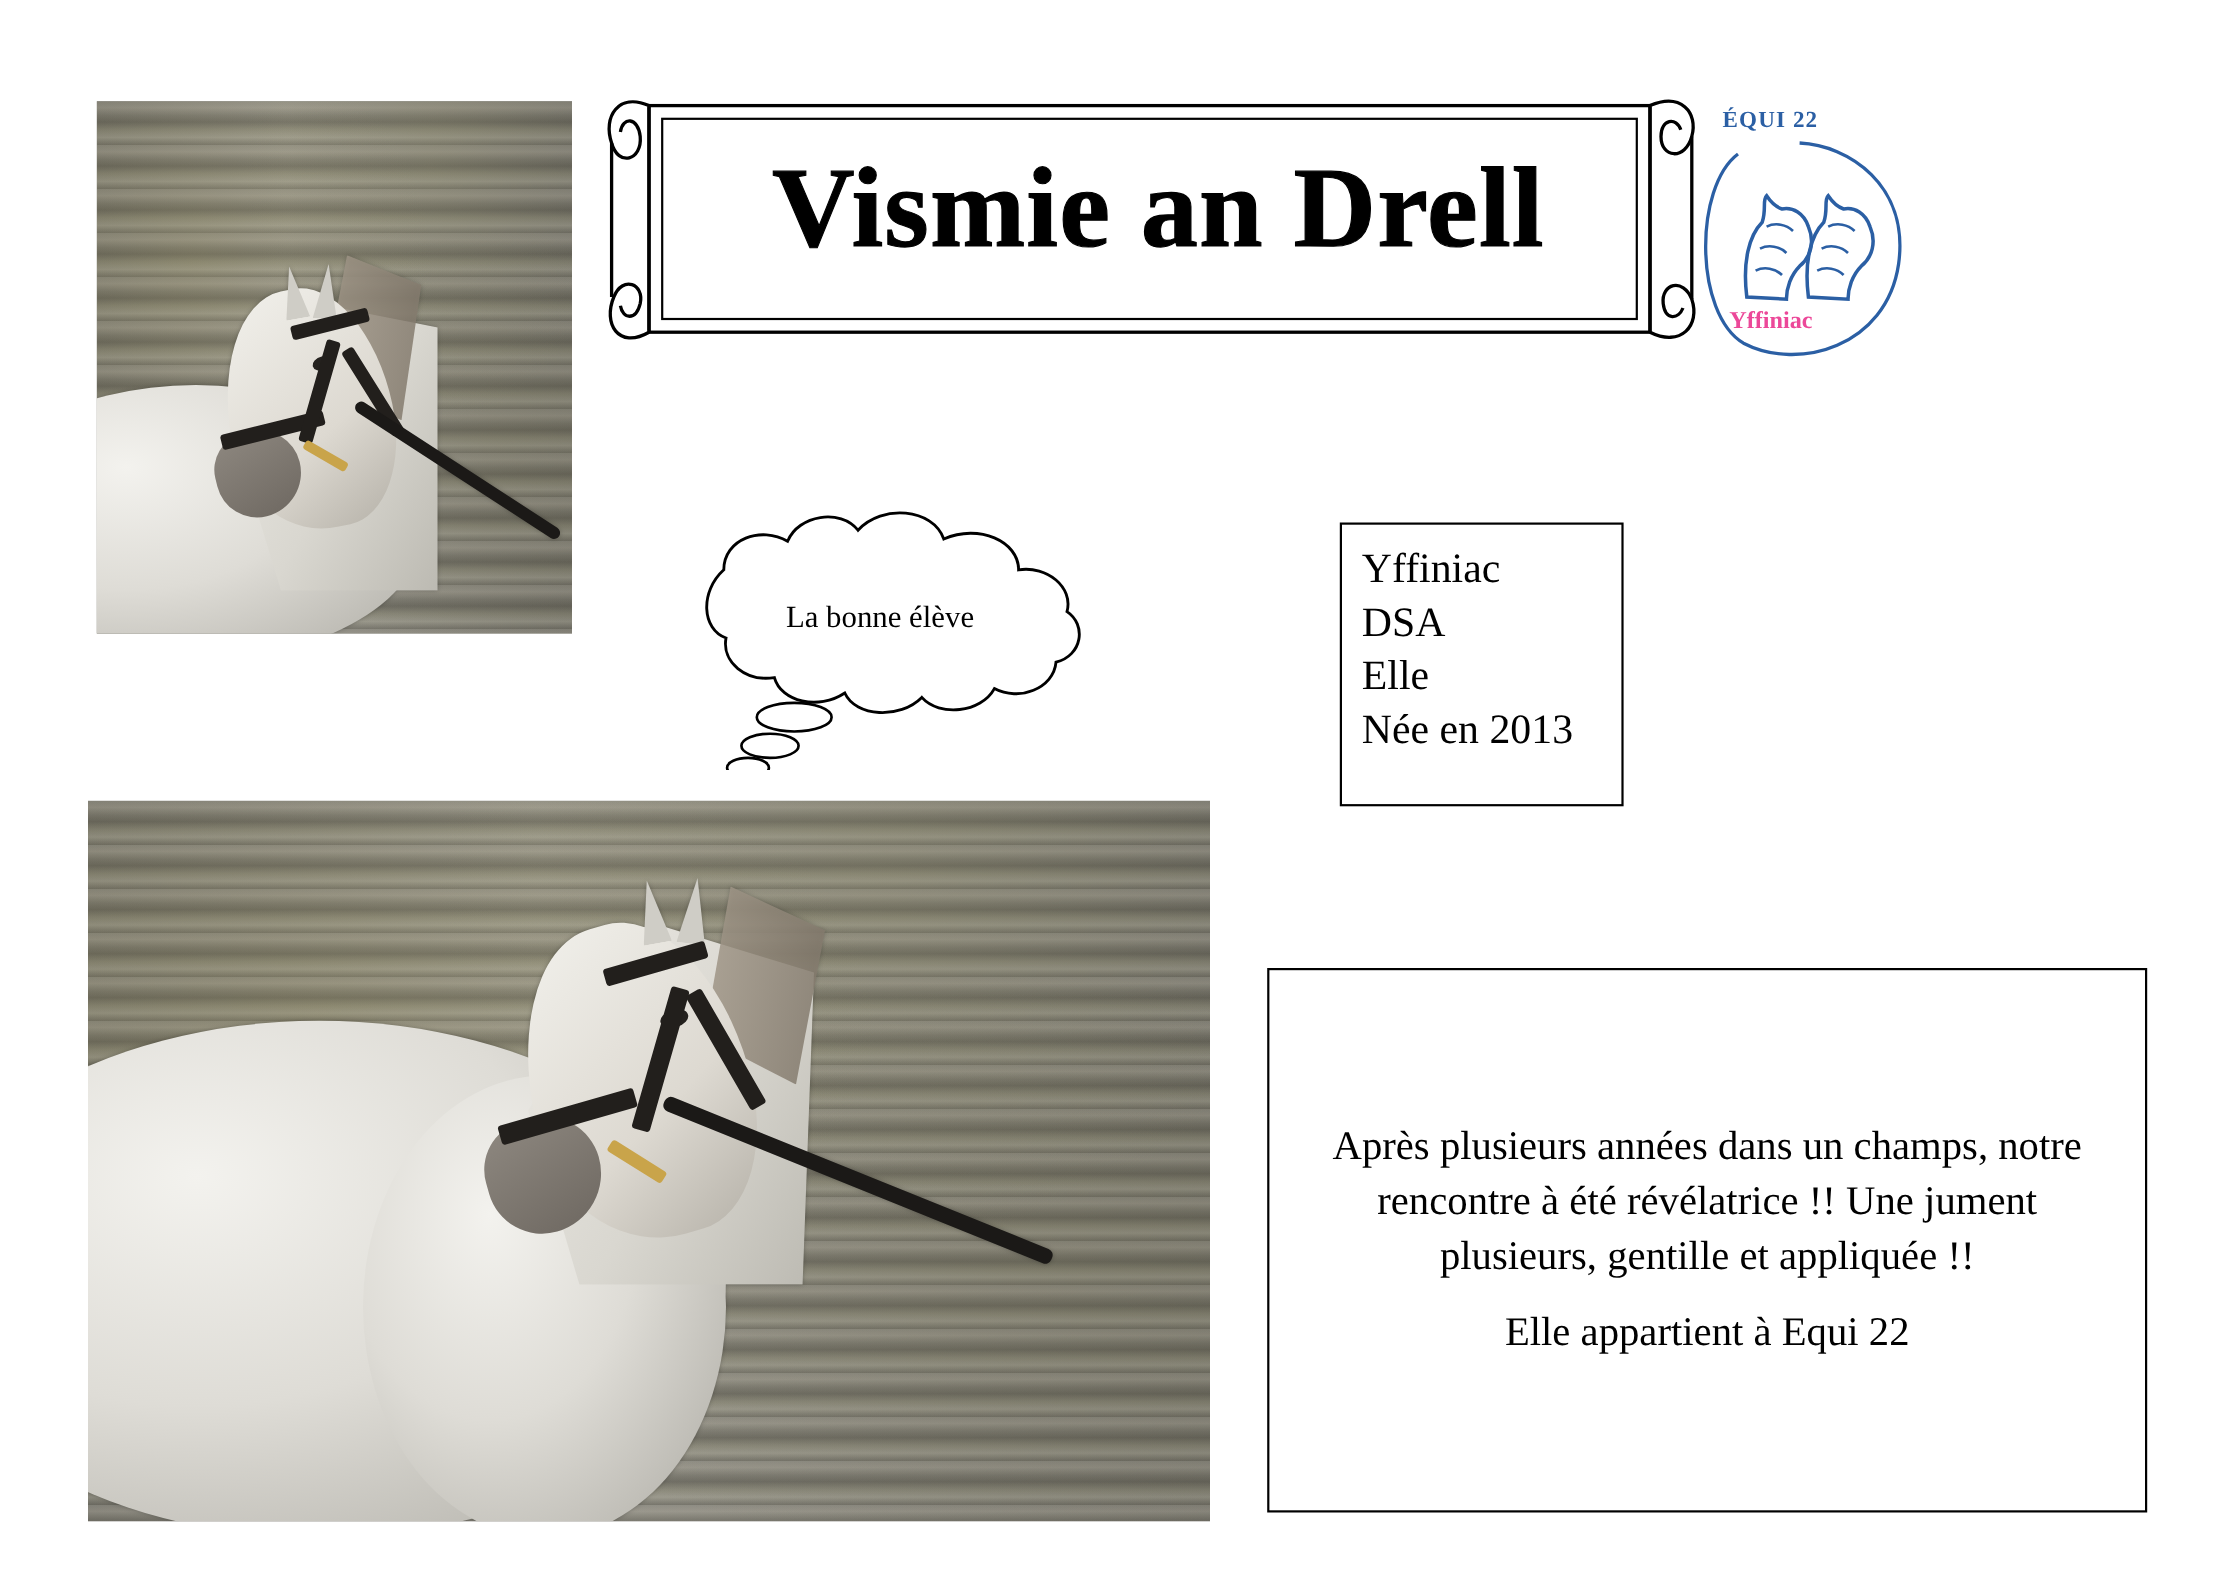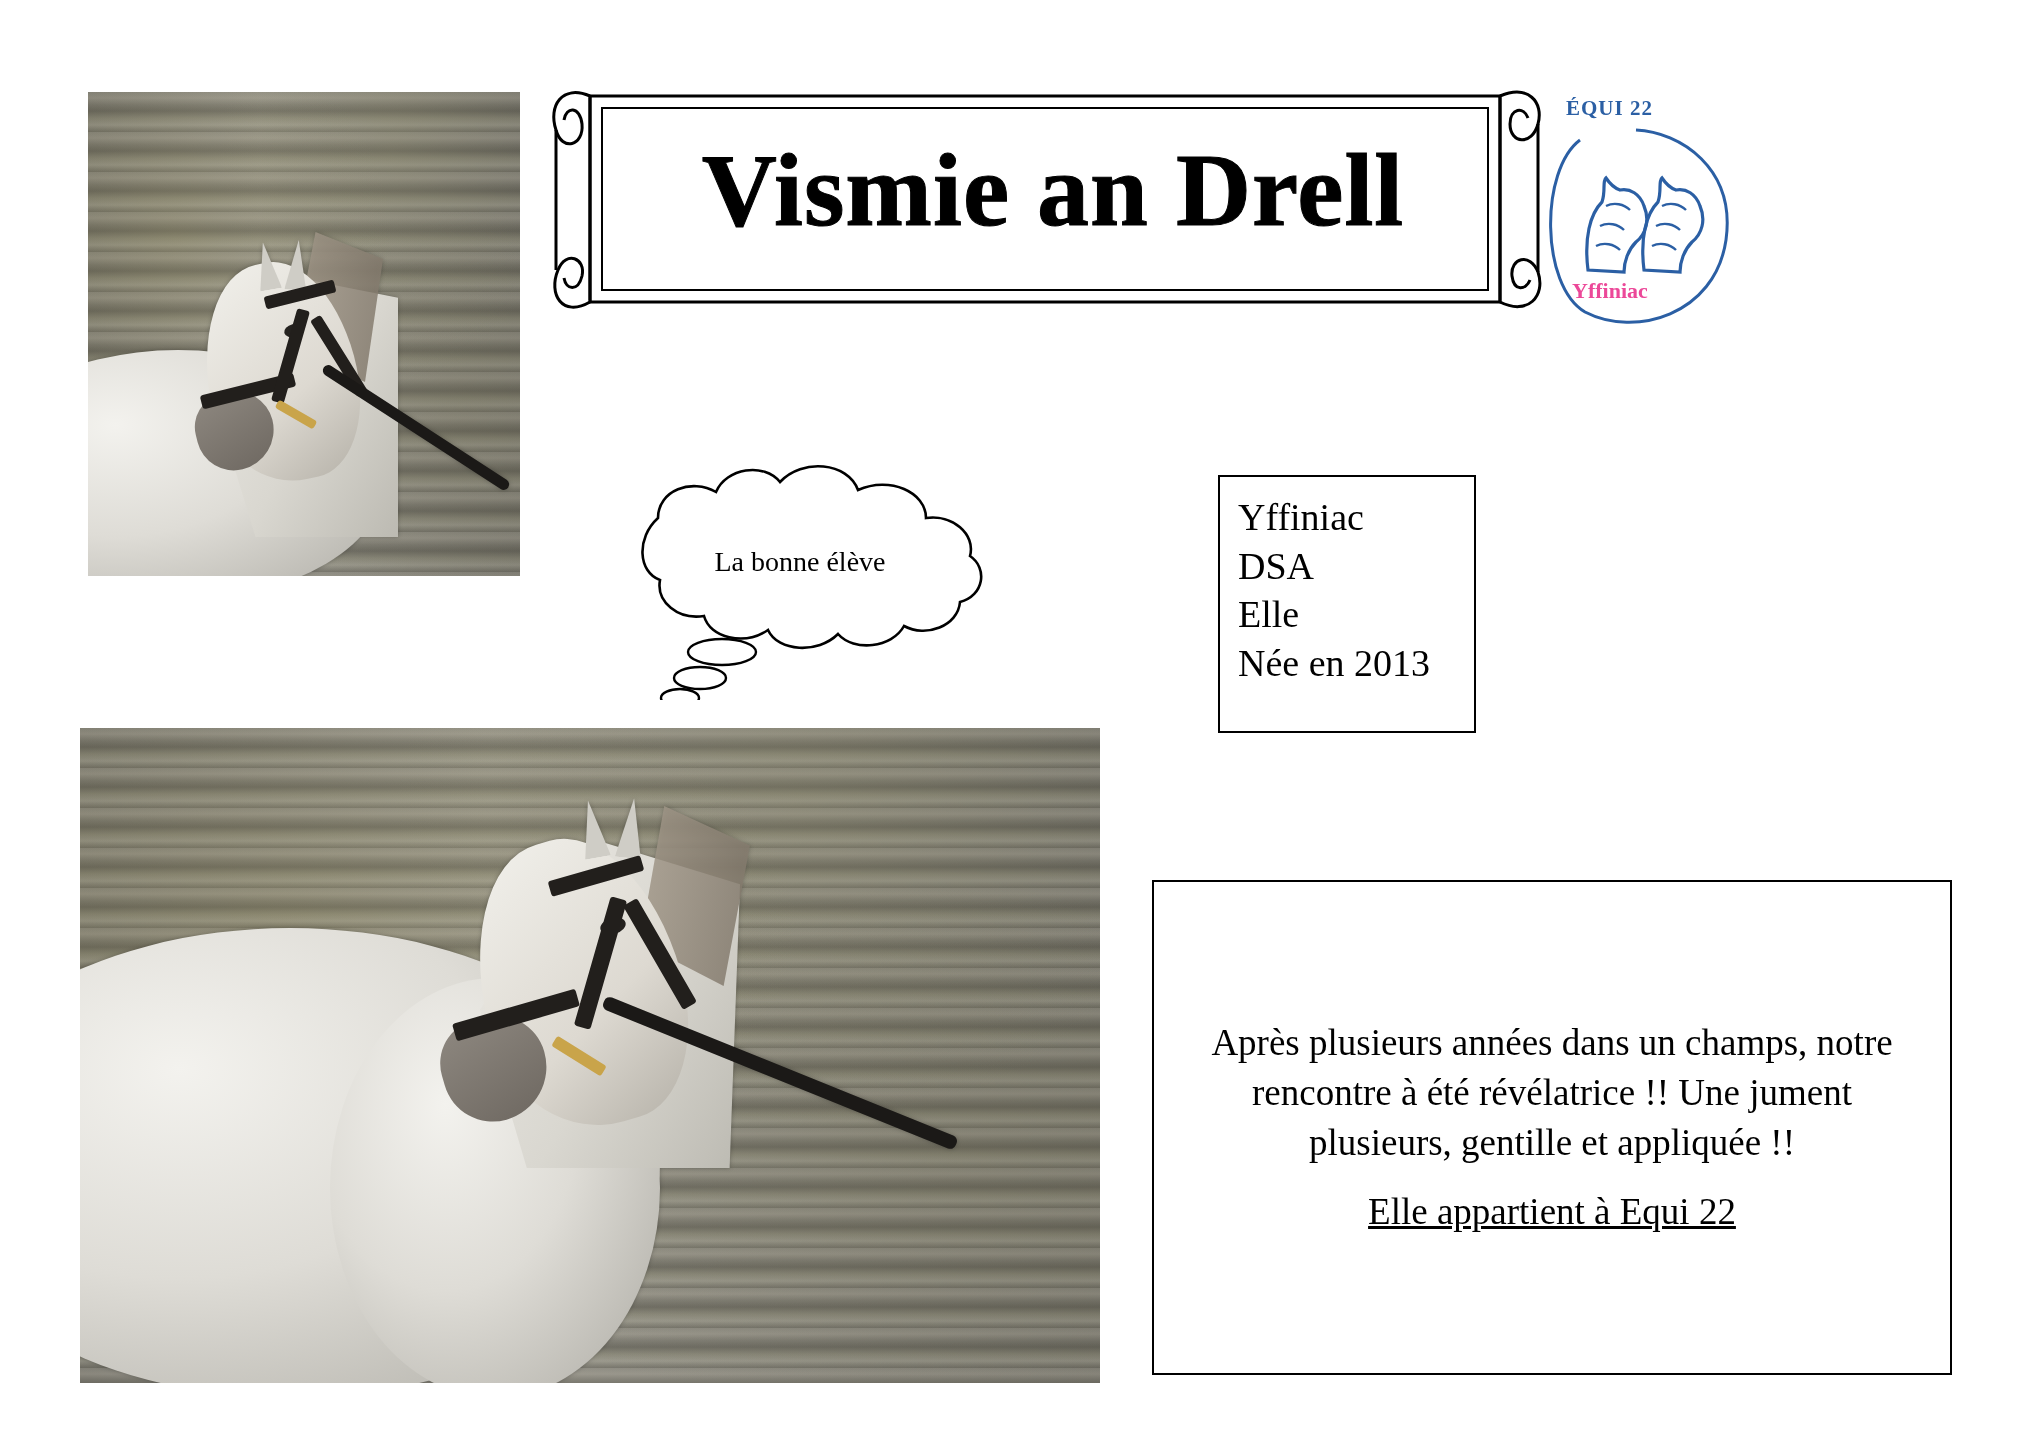--- a/index.html
+++ b/index.html
@@ -173,21 +173,20 @@
     padding: 20px 40px;
   }
   #description-box .para {
     font-size: 37px;
     line-height: 1.34;
     text-align: center;
     color: #000;
   }
   #description-box .para.second {
     margin-top: 20px;
-    text-decoration: underline;
   }
 </style>
 </head>
 <body>
 
 <div class="photo" id="photo-top" style="left:88px; top:92px; width:432px; height:484px;">
   <div class="planks"></div>
 
   <div class="horse" style="left:0; top:0; width:432px; height:484px;">
 

